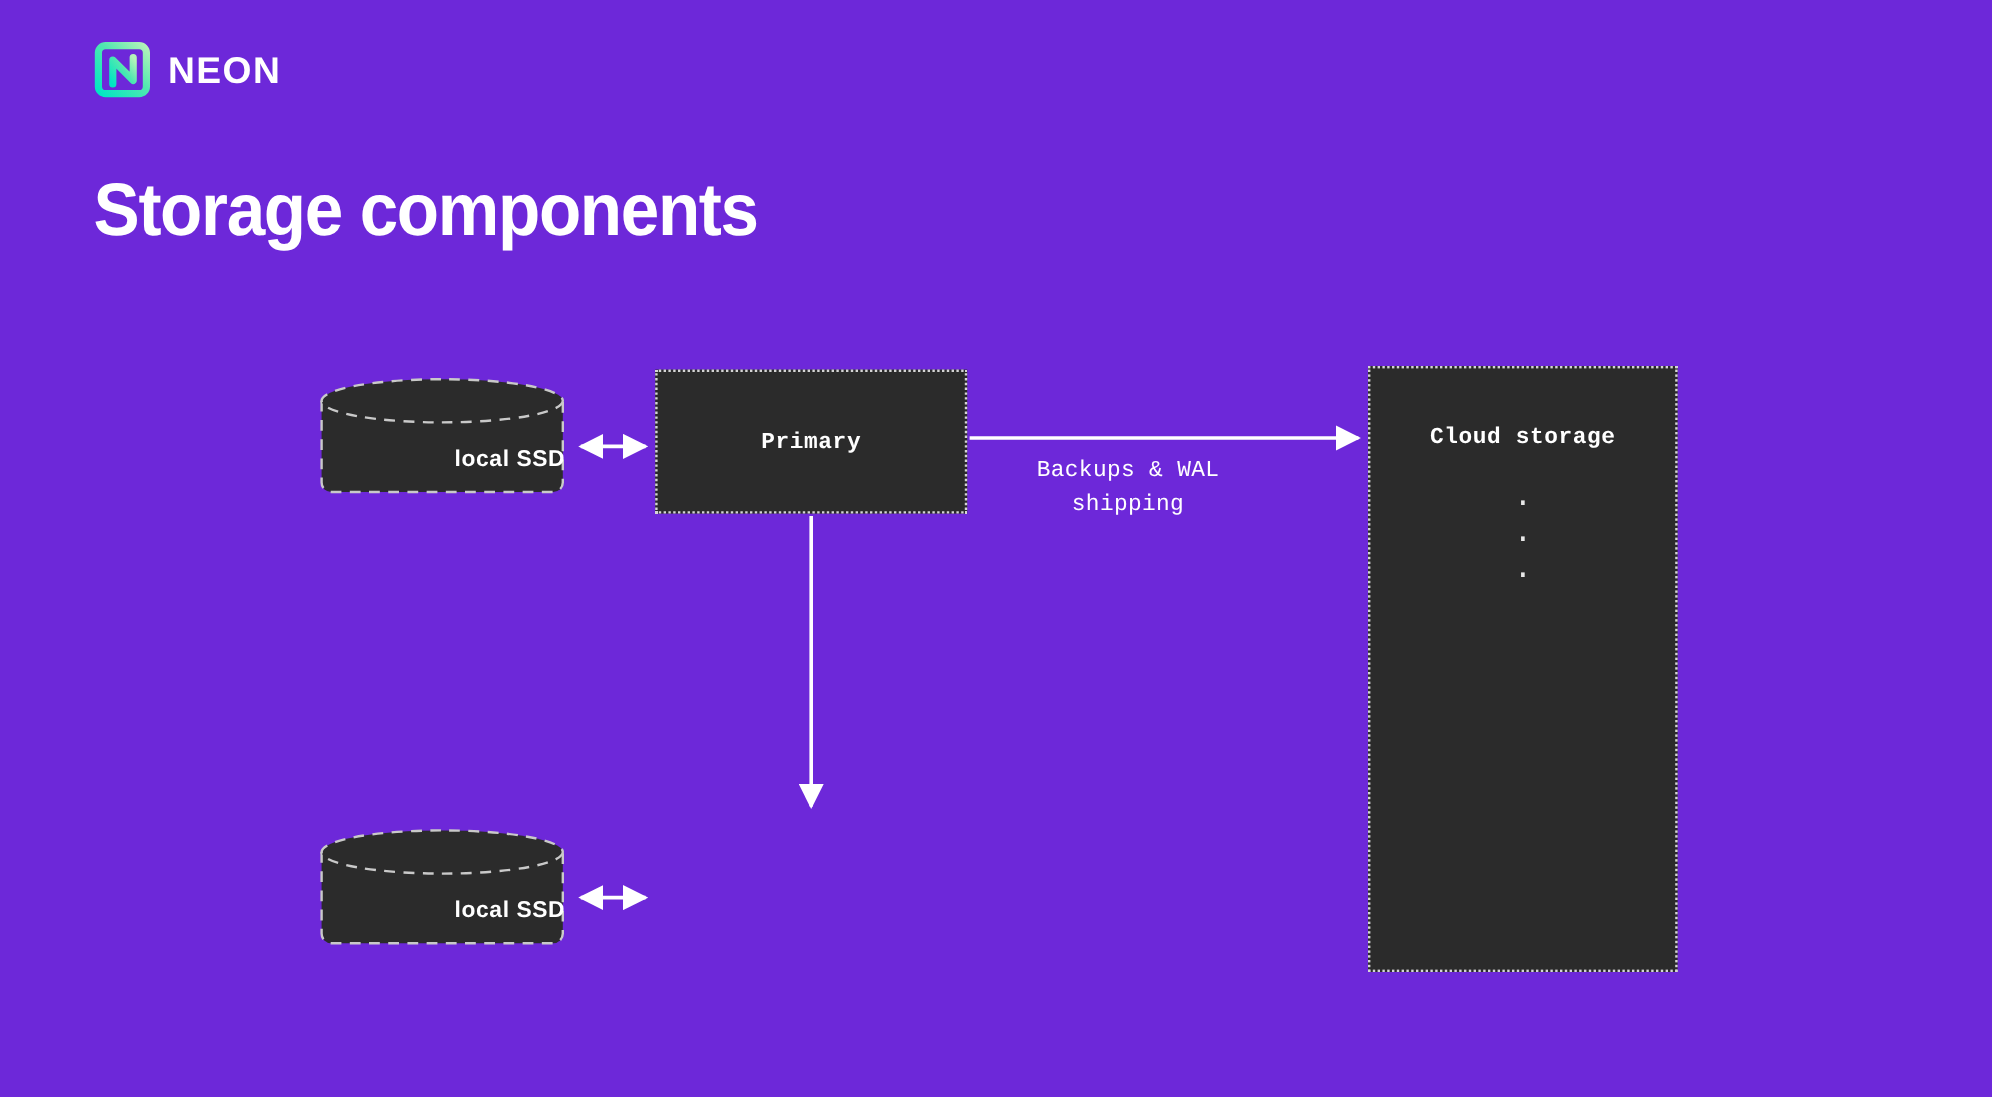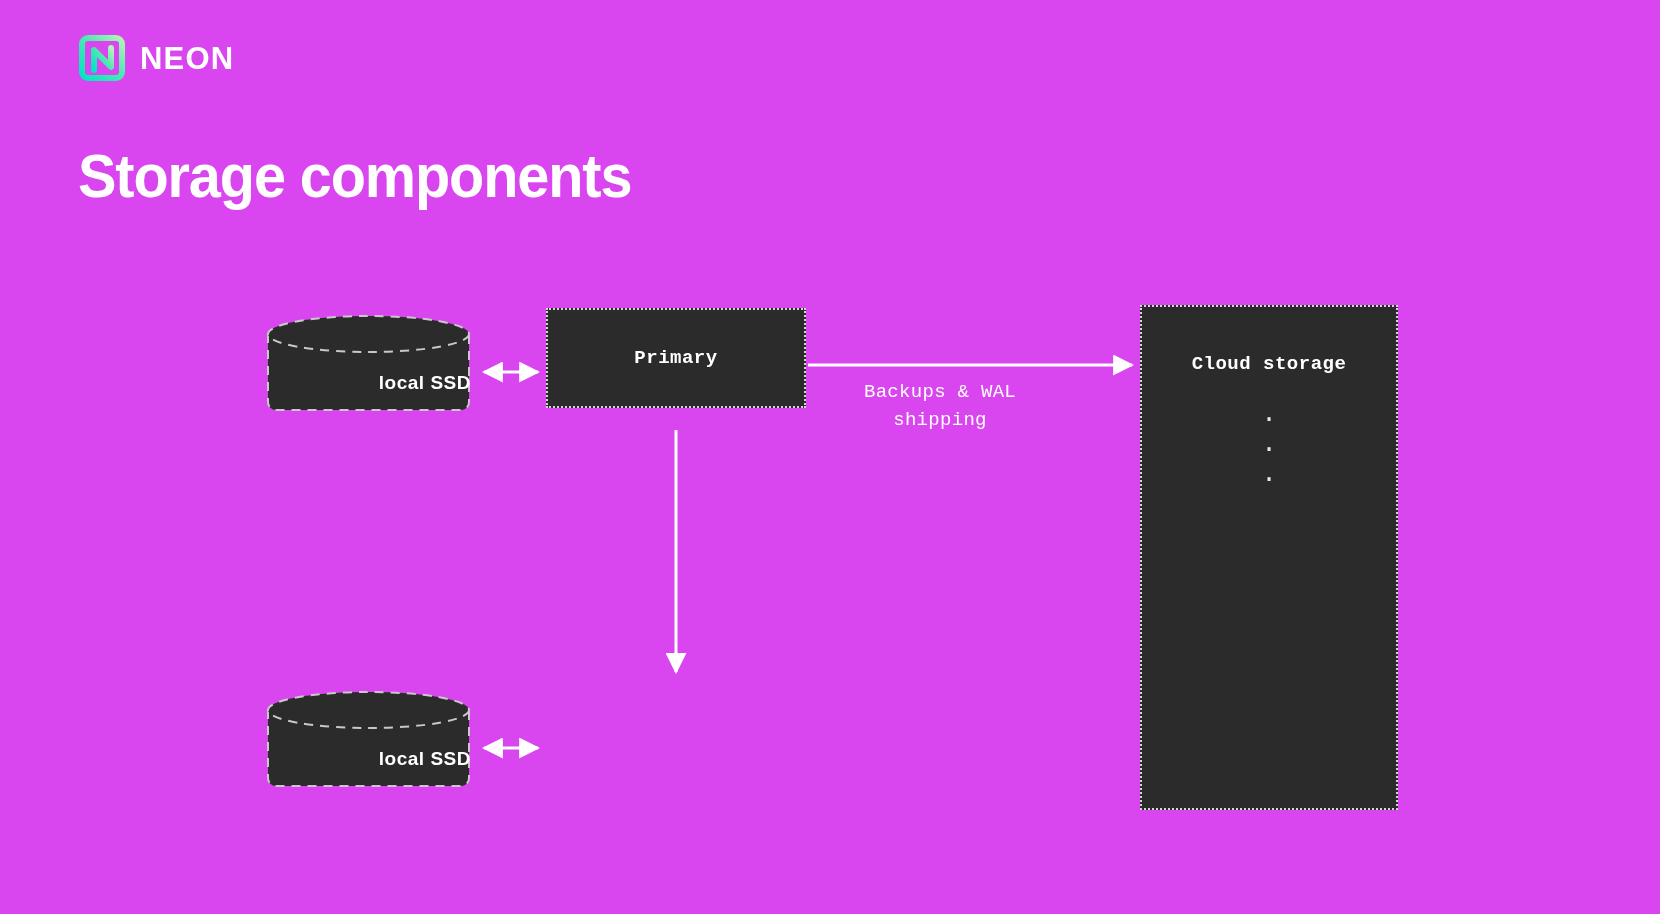--- a/index.html
+++ b/index.html
@@ -5,21 +5,21 @@
 <style>
   html, body {
     margin: 0;
     padding: 0;
     background: #161616;
   }
   #page {
     position: relative;
     width: 1660px;
     height: 914px;
-    background: #d946ef;
+    background: #6d28d9;
     overflow: hidden;
     font-family: "Liberation Sans", sans-serif;
   }
 
   
   .brand {
     position: absolute;
     left: 78px;
     top: 34px;
     display: flex;
@@ -80,21 +80,21 @@
     font-size: 19px;
     font-weight: 700;
     letter-spacing: 0.5px;
     white-space: pre;
   }
 
   #node-primary {
     left: 546px;
     top: 308px;
     width: 260px;
-    height: 100px;
+    height: 120px;
     justify-content: center;
   }
   #node-replica {
     left: 546px;
     top: 682px;
     width: 260px;
     height: 128px;
     justify-content: center;
   }
 

